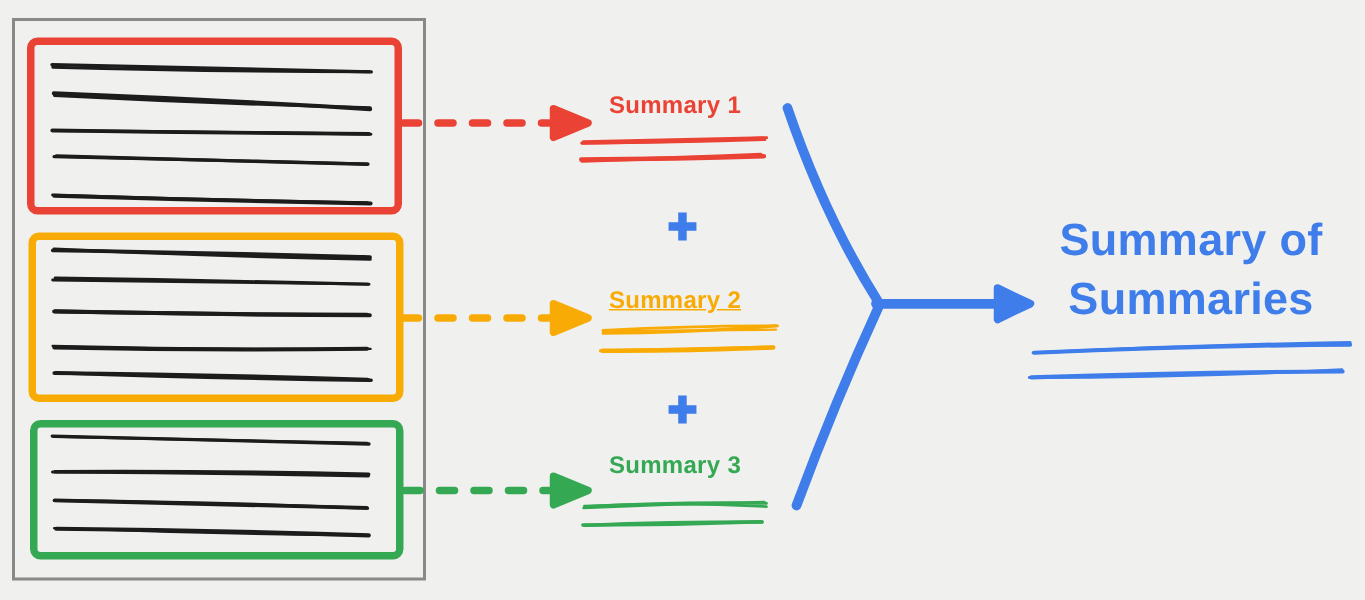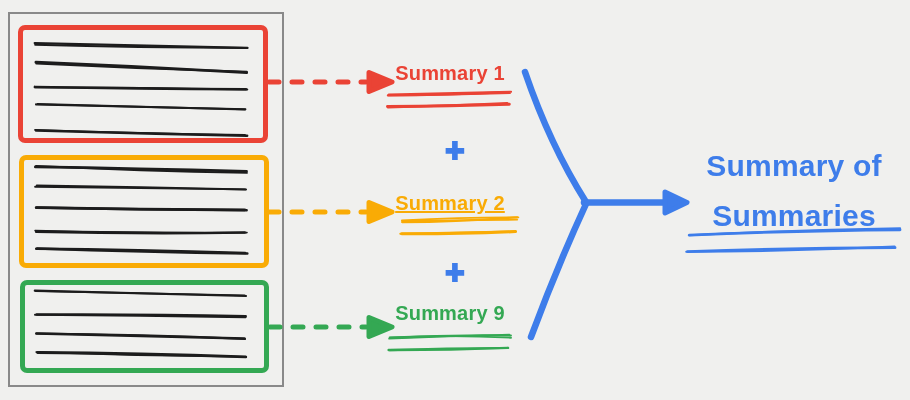--- a/index.html
+++ b/index.html
@@ -6,30 +6,30 @@
   body{background:#F0F0EE;font-family:"Liberation Sans",sans-serif;}
   .canvas{position:relative;width:910px;height:400px;overflow:hidden;}
   .page{position:absolute;left:8px;top:12px;width:276px;height:375px;
         border:2px solid #898989;box-sizing:border-box;}
   .docbox{position:absolute;box-sizing:border-box;border:5px solid #000;border-radius:7px;}
   #doc-1{left:18px;top:25px;width:250px;height:118px;}
   #doc-2{left:19px;top:155px;width:250px;height:113px;}
   #doc-3{left:20px;top:280px;width:249px;height:93px;}
   #strokes{position:absolute;left:0;top:0;}
   .sum-label{position:absolute;width:130px;text-align:center;
-             font-size:20px;font-weight:700;letter-spacing:.2px;white-space:nowrap;}
+             font-size:16px;font-weight:700;letter-spacing:.2px;white-space:nowrap;}
   #lbl-1{left:385px;top:62px;}
   #lbl-2{left:385px;top:192px;text-decoration:underline;}
   #lbl-3{left:385px;top:302px;}
   .plus{position:absolute;left:437px;width:36px;text-align:center;
         font-size:33px;font-weight:700;line-height:36px;-webkit-text-stroke:2px currentColor;}
   #plus-1{top:133px;}
   #plus-2{top:255px;}
   .final-label{position:absolute;left:684px;top:141px;width:220px;text-align:center;
-               font-size:30px;font-weight:700;line-height:50px;letter-spacing:.2px;}
+               font-size:30px;font-weight:700;line-height:39px;letter-spacing:.2px;}
 </style>
 </head>
 <body style="background: rgb(240, 240, 238);">
 
 <div class="canvas">
 
   <div class="page" id="page-box" style="border-color: rgb(137, 137, 137);"></div>
   <div class="docbox" id="doc-1" style="border-color: rgb(234, 67, 53);"></div>
   <div class="docbox" id="doc-2" style="border-color: rgb(249, 171, 5);"></div>
   <div class="docbox" id="doc-3" style="border-color: rgb(52, 168, 83);"></div>
@@ -113,16 +113,16 @@
         <path d="M689.5 235.1 Q798.5 230.5 900.1 229.8" stroke="#3E7DEA" stroke-width="2.67" fill="none" stroke-linecap="round" stroke-linejoin="round"></path>
         <path d="M687.6 251.6 Q794.9 247.9 895.1 247.7" stroke="#3E7DEA" stroke-width="2.71" fill="none" stroke-linecap="round" stroke-linejoin="round"></path>
         <path d="M686.2 251.7 Q788.5 251.6 894.6 246.5" stroke="#3E7DEA" stroke-width="1.99" fill="none" stroke-linecap="round" stroke-linejoin="round"></path>
       </g>
   </svg>
 
   <div class="sum-label" id="lbl-1" style="color: rgb(234, 67, 53);">Summary 1</div>
   <div class="plus" id="plus-1" style="color: rgb(62, 125, 234);">+</div>
   <div class="sum-label" id="lbl-2" style="color: rgb(249, 171, 5);">Summary 2</div>
   <div class="plus" id="plus-2" style="color: rgb(62, 125, 234);">+</div>
-  <div class="sum-label" id="lbl-3" style="color: rgb(52, 168, 83);">Summary 9</div>
+  <div class="sum-label" id="lbl-3" style="color: rgb(52, 168, 83);">Summary 3</div>
   <div class="final-label" id="lbl-final" style="color: rgb(62, 125, 234);">Summary of Summaries</div>
 
 </div>
 
 </body></html>

